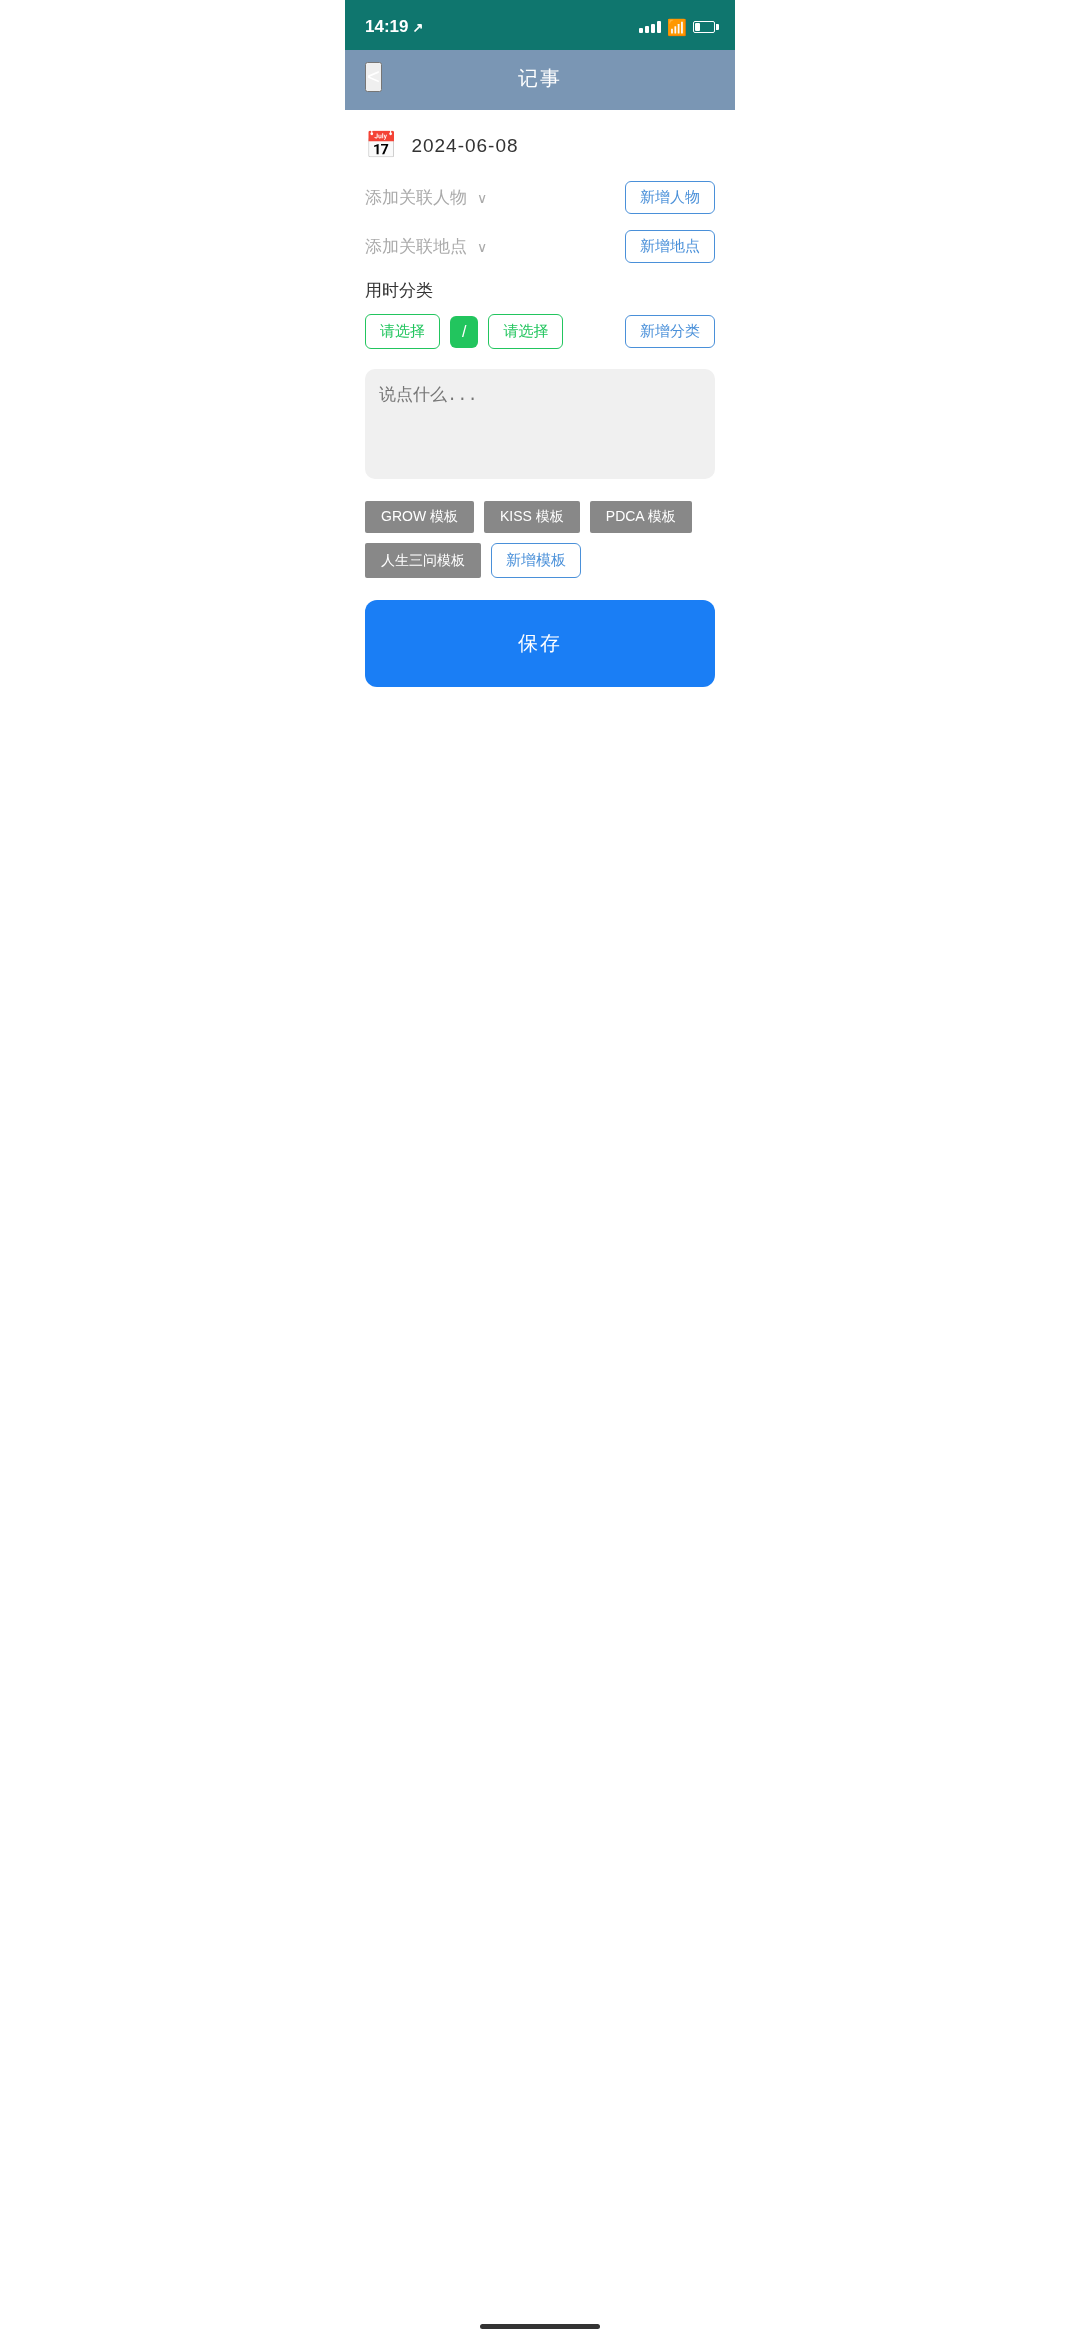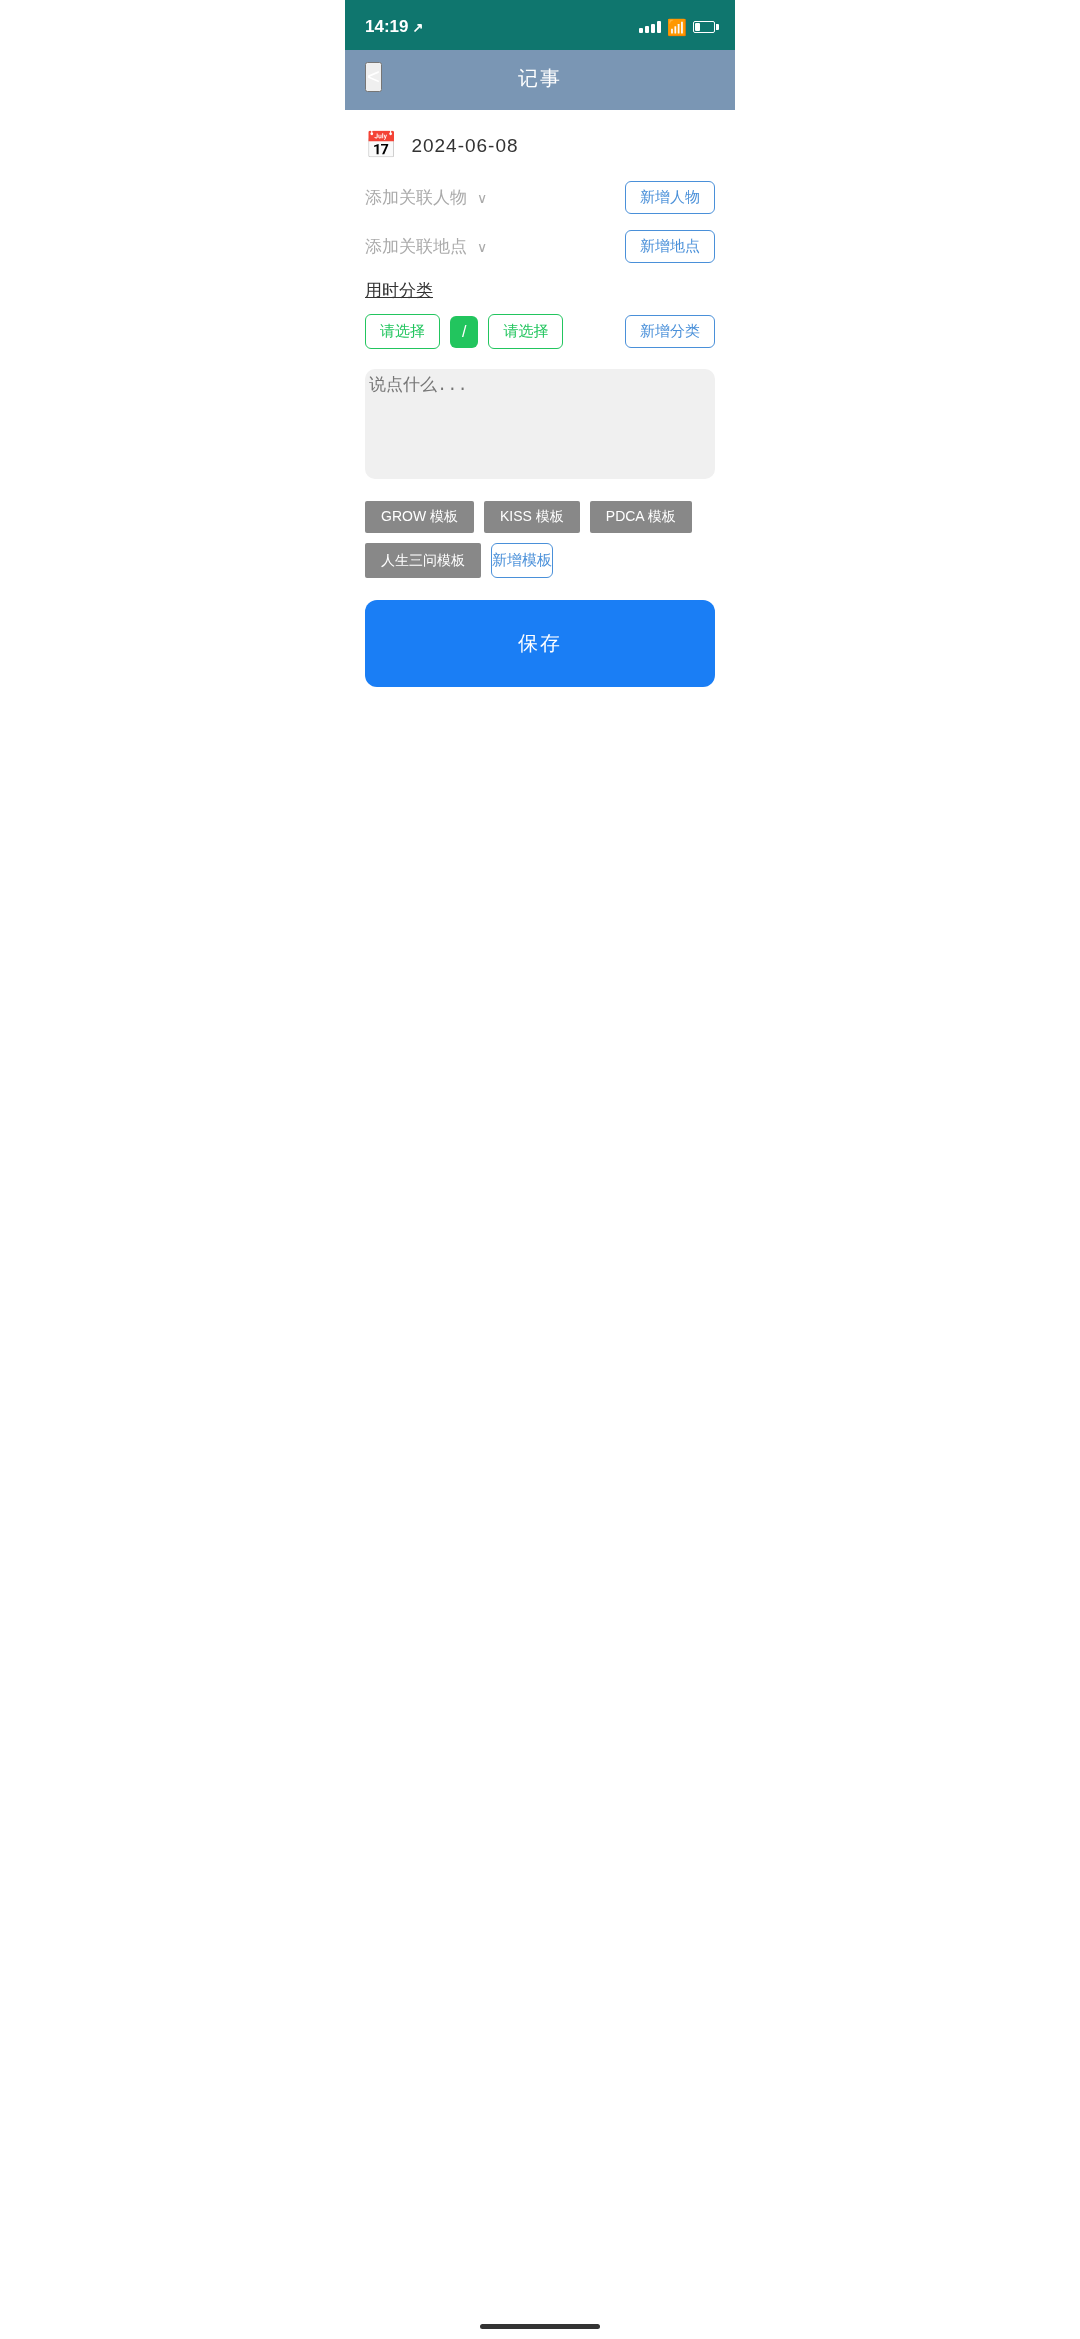--- a/index.html
+++ b/index.html
@@ -132,21 +132,20 @@
       cursor: pointer;
       white-space: nowrap;
     }
 
     
     .section-label {
       font-size: 17px;
       color: #333;
       margin-bottom: 12px;
       font-weight: 400;
-      text-decoration: underline;
     }
 
     .category-row {
       display: flex;
       align-items: center;
       gap: 10px;
       margin-bottom: 20px;
     }
 
     .category-select-btn {
@@ -181,21 +180,21 @@
       border-radius: 6px;
       cursor: pointer;
     }
 
     
     .note-textarea {
       width: 100%;
       background: #f0f0f0;
       border: none;
       border-radius: 10px;
-      padding: 4px;
+      padding: 14px;
       font-size: 17px;
       color: #737373;
       resize: none;
       height: 110px;
       outline: none;
       font-family: Liberation Mono, monospace;
       margin-bottom: 18px;
     }
 
     
@@ -214,21 +213,21 @@
       border-radius: 2px;
       cursor: pointer;
       border: none;
     }
 
     .template-add-btn {
       border: 1.5px solid #4a90d9;
       background: transparent;
       color: #4a90d9;
       font-size: 15px;
-      padding: 7px 0;
+      padding: 7px 14px;
       border-radius: 6px;
       cursor: pointer;
     }
 
     
     .save-btn {
       width: 100%;
       background: #1a7ef5;
       color: white;
       font-size: 20px;

